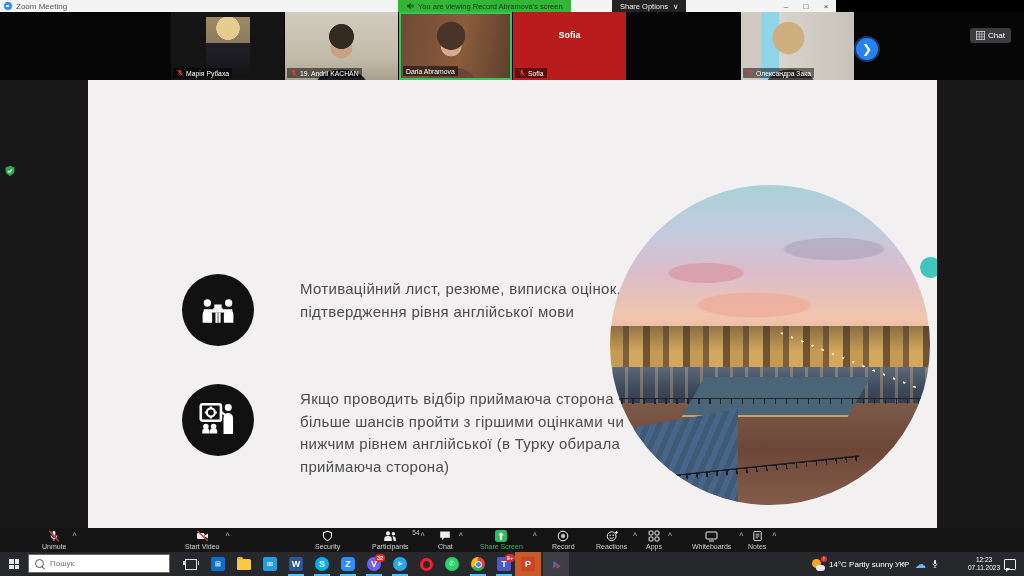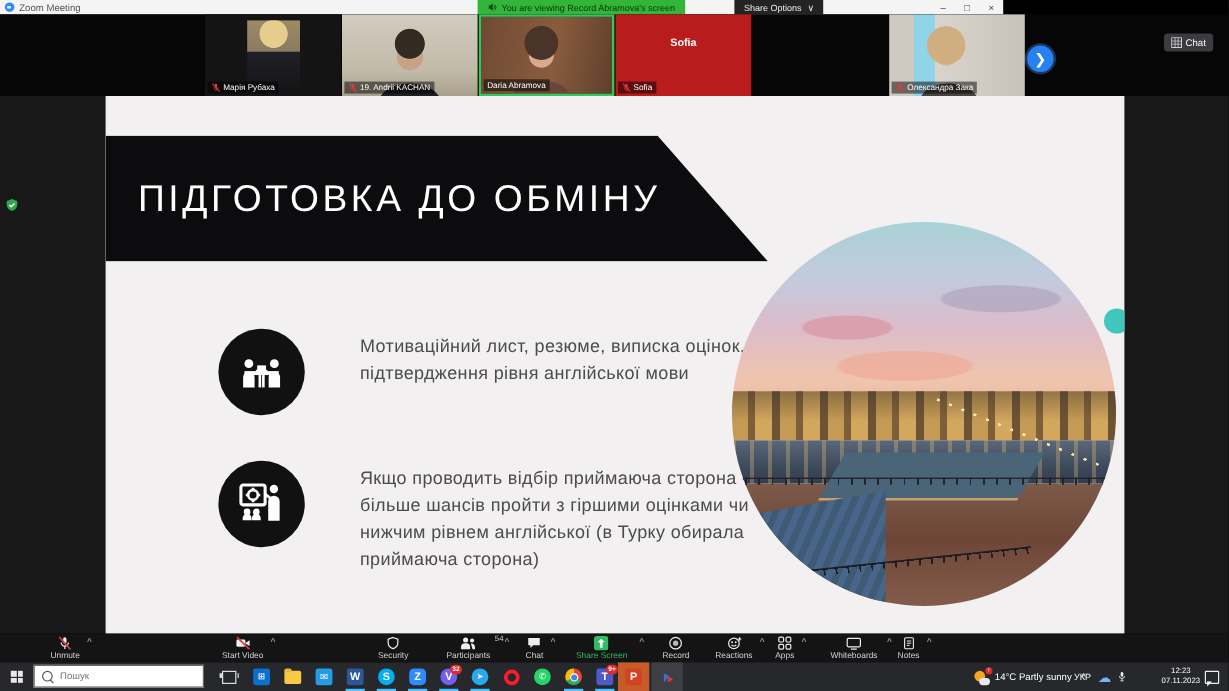--- a/index.html
+++ b/index.html
@@ -229,23 +229,20 @@
   </div>
 </div>
 
 <div class="abs sharearea">
   <svg class="abs shield" width="12" height="12" viewBox="0 0 12 12">
     <path d="M6 .8l4.4 1.6v3.1c0 2.8-1.9 4.6-4.4 5.4C3.5 10.1 1.6 8.3 1.6 5.5V2.4z" fill="#2ea84c"></path>
     <path d="M3.8 5.8l1.5 1.5 2.8-2.8" stroke="#fff" stroke-width="1.2" fill="none"></path>
   </svg>
 
   <div class="slide">
-    <div class="banner">
-      <span class="btitle">ПІДГОТОВКА ДО ОБМІНУ</span>
-    </div>
 
     <div class="bullet-ic" style="left:94px;top:194px;">
       <svg width="44" height="44" viewBox="0 0 24 24">
         <circle cx="6.2" cy="8.2" r="2" fill="#fff"></circle>
           <circle cx="17.8" cy="8.2" r="2" fill="#fff"></circle>
         <path d="M3.6 19v-4.6a2.6 2.6 0 0 1 2.6-2.6 2.6 2.6 0 0 1 2.6 2.6V19zM15.2 19v-4.6a2.6 2.6 0 0 1 2.6-2.6 2.6 2.6 0 0 1 2.6 2.6V19z" fill="#fff"></path>
         <rect x="4.2" y="11.6" width="15.6" height="1.8" fill="#fff"></rect>
         <rect x="10" y="9" width="4" height="2.2" fill="#fff"></rect>
           <rect x="9.4" y="11" width="5.2" height=".9" fill="#fff"></rect>
         <rect x="10.6" y="13.4" width="1.2" height="5.6" fill="#fff"></rect>

